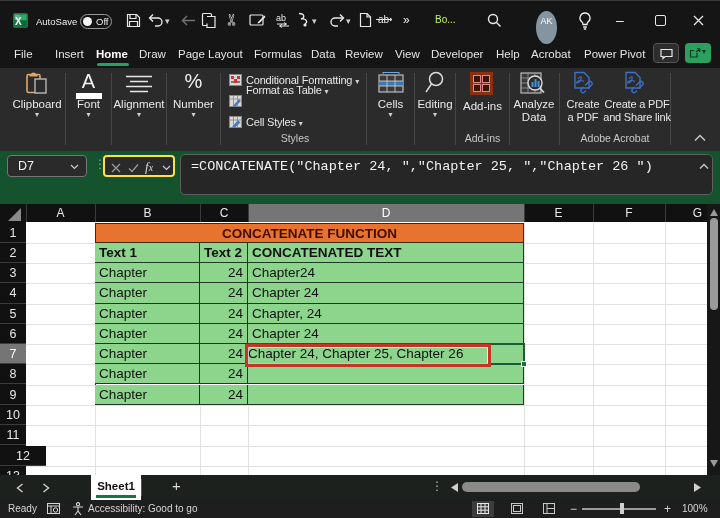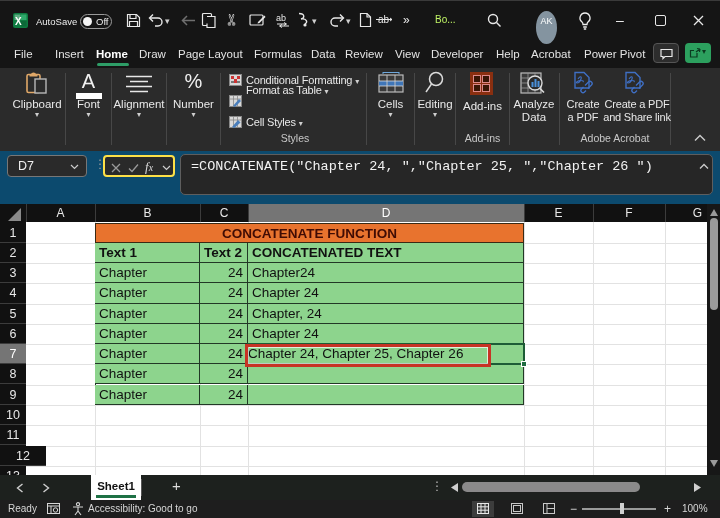--- a/index.html
+++ b/index.html
@@ -248,21 +248,21 @@
     <path d="M13 14.5 l3.5 -3.5 a2 2 0 0 1 3 3 l-3.5 3.5 M14 19.5 l-1.5 1.5 a2 2 0 0 1 -3 -3 l2 -2" stroke-width="1.3"></path>
   </svg>
   <div class="abs" style="left:590px;top:30px;width:94px;text-align:center;font-size:11px;letter-spacing:-0.2px;line-height:13px;">Create a PDF<br>and Share link</div>
   <div class="abs" style="left:560px;top:64px;width:110px;text-align:center;font-size:10.5px;color:#c8c8c8;">Adobe Acrobat</div>
 
   <svg class="abs" style="left:694px;top:66px;" width="12" height="8" viewBox="0 0 12 8" fill="none" stroke="#ccc" stroke-width="1.4">
     <path d="M1 6.5 L6 1.5 L11 6.5"></path>
   </svg>
 </div>
 
-<div id="fbar" class="abs" style="left:0;top:151px;width:720px;height:53px;background:#0c4a6e;">
+<div id="fbar" class="abs" style="left:0;top:151px;width:720px;height:53px;background:#14532d;">
 
   <div class="abs" style="left:7px;top:4px;width:80px;height:22px;background:#2a2a2a;border:1px solid #777;border-radius:4px;color:#f0f0f0;font-size:12.5px;">
     <div class="abs" style="left:10px;top:3px;">D7</div>
     <svg class="abs" style="left:62px;top:8px;" width="9" height="6" viewBox="0 0 9 6" fill="none" stroke="#ccc" stroke-width="1.2">
           <path d="M1 1 L4.5 4.5 L8 1"></path>
         </svg>
   </div>
   <div class="abs" style="left:94px;top:6px;color:#9a9a9a;font-size:12px;">⋮</div>
 
   <div class="abs" style="left:103px;top:4px;width:72px;height:22px;background:#2a2a2a;border:2px solid #fde047;border-radius:4px;color:#c9c9c9;">

